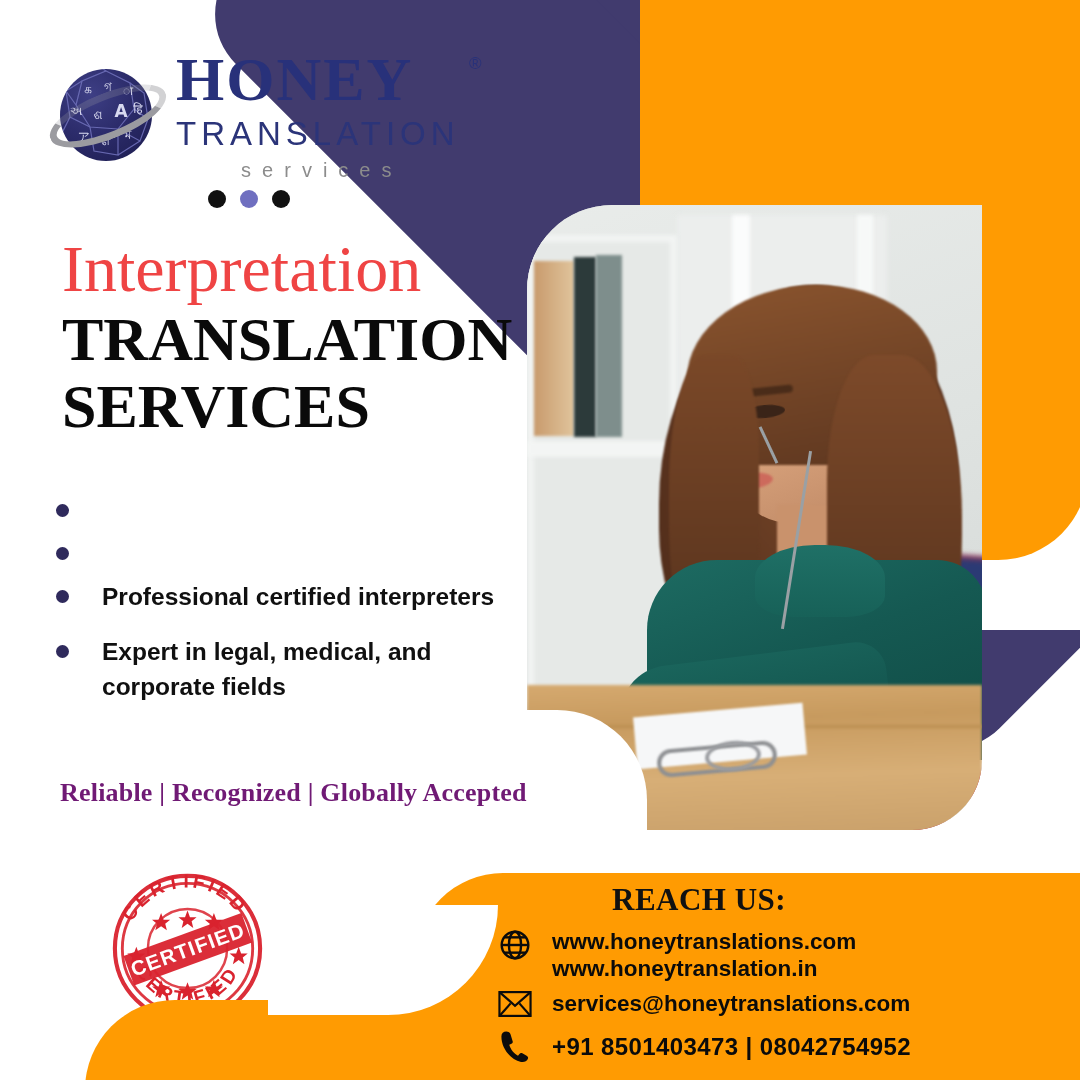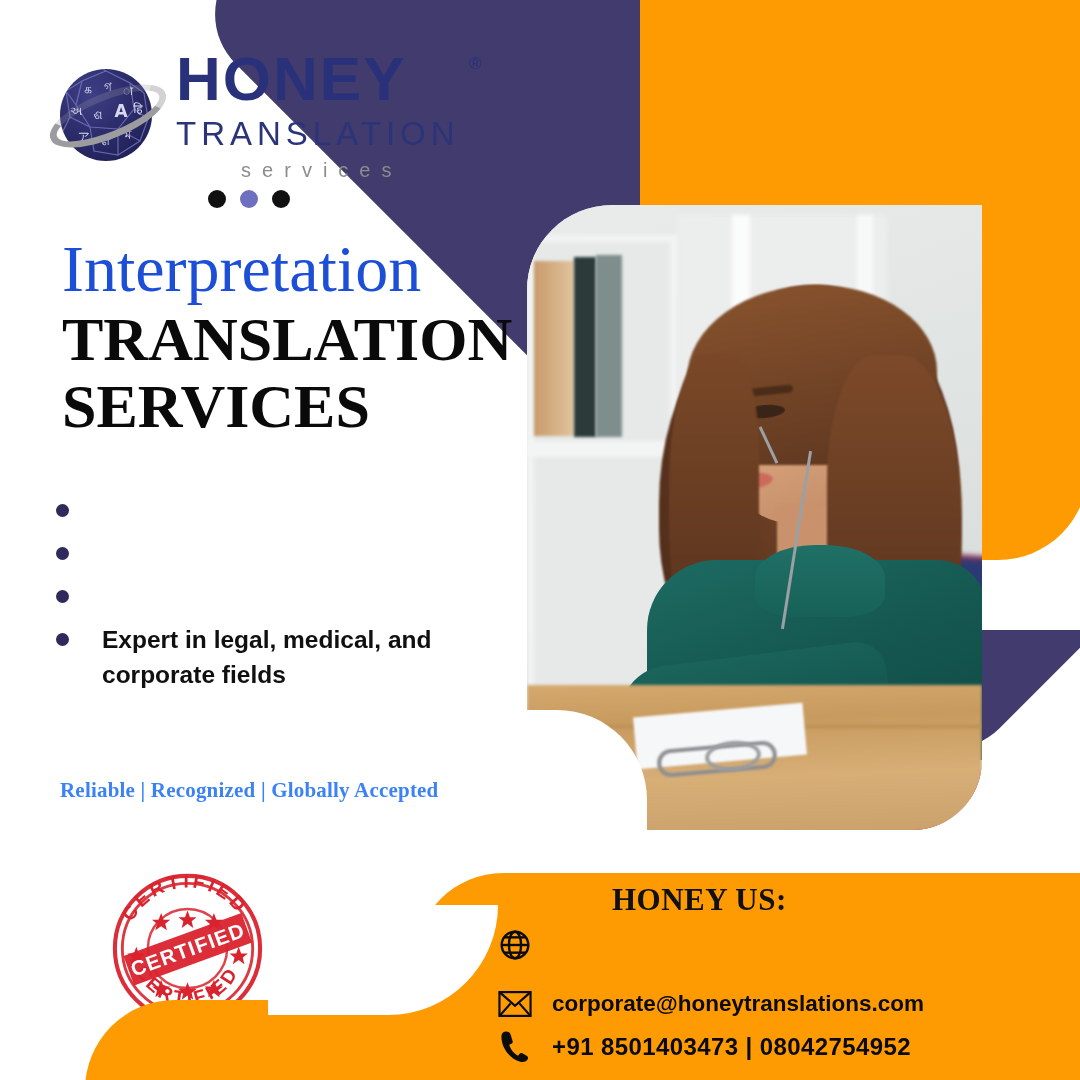--- a/index.html
+++ b/index.html
@@ -238,21 +238,21 @@
     position:absolute; left:8px; top:10px; width:92px; height:92px;
     border-radius:50%;
     background:radial-gradient(circle at 33% 28%, #3e3f85 0%, #2c2c6b 45%, #1b1b4d 100%);
     overflow:hidden;
   }
   #globe-ball svg { position:absolute; left:0; top:0; }
   .glyph { font-family:"DejaVu Sans", sans-serif; fill:#d8d9ef; }
 
   #logo-text { margin-left:12px; position:relative; }
   #brand-honey {
-    font-family:Liberation Sans, sans-serif;
+    font-family:Liberation Serif, serif;
     font-size:62px; font-weight:700; color:#28317a;
     letter-spacing:2px; line-height:1; display:block;
   }
   #brand-reg {
     position:absolute; right:-22px; top:6px;
     font-family:"Liberation Sans", sans-serif;
     font-size:17px; color:#28317a;
   }
   #brand-translation {
     font-family:"Liberation Sans", sans-serif;
@@ -265,21 +265,21 @@
     display:block; margin-top:6px; text-align:center; padding-left:8px;
   }
 
   #dots { position:absolute; left:208px; top:190px; display:flex; gap:14px; }
   .dot { width:18px; height:18px; border-radius:50%; background:#111111; }
   .dot.accent { background:#6f6fc0; }
 
   #head-script {
     position:absolute; left:62px; top:236px;
     font-family:"Liberation Serif", serif;
-    font-weight:400; font-size:66px; color:#1d4ed8;
+    font-weight:400; font-size:66px; color:#ef4444;
     letter-spacing:0px; line-height:1;
   }
   #head-main {
     position:absolute; left:62px; top:306px;
     font-family:"Liberation Serif", serif;
     font-weight:700; font-size:62px; color:#0a0a0a;
     line-height:1.08; letter-spacing:0px;
   }
   #head-main .l2 { display:block; }
 
@@ -292,21 +292,21 @@
   .blt .btxt {
     margin-left:33px;
     font-family:"Liberation Sans", sans-serif;
     font-weight:700; font-size:24.5px; color:#101010;
     line-height:1.42;
   }
 
   #tagline {
     position:absolute; left:60px; top:778px;
     font-family:"Liberation Serif", serif;
-    font-weight:700; font-size:21px; color:#3b82f6;
+    font-weight:700; font-size:26px; color:#701a75;
     letter-spacing:0.2px;
   }
 
   
   #stamp { position:absolute; left:105px; top:866px; width:165px; height:165px; }
   #stamp svg { width:165px; height:165px; }
 
   
   #reach-head {
     position:absolute; left:612px; top:882px;
@@ -433,20 +433,21 @@
 
     <div id="bullets">
       <div class="blt">
         <span class="bdot"></span>
       </div>
       <div class="blt">
         <span class="bdot"></span>
       </div>
       <div class="blt">
         <span class="bdot"></span>
+        <span class="btxt">Professional certified interpreters</span>
       </div>
       <div class="blt">
         <span class="bdot"></span>
         <span class="btxt" style="max-width:345px">Expert in legal, medical, and corporate fields</span>
       </div>
     </div>
 
     <div id="tagline">Reliable  |  Recognized  |  Globally Accepted</div>
   </div>
 
@@ -489,44 +490,48 @@
         <text x="100" y="110" text-anchor="middle" fill="#ffffff" font-family="Liberation Sans, sans-serif" font-weight="bold" font-size="25" letter-spacing="1.5">CERTIFIED</text>
       </g>
     </svg>
   </div>
 
   <div class="shape" id="contact-card"></div>
   <div class="shape" id="contact-tail2"></div>
   <div class="shape" id="contact-tail"></div>
   <div class="shape" id="white-swoop"></div>
 
-  <div id="reach-head">HONEY US:</div>
+  <div id="reach-head">REACH US:</div>
 
   <div class="crow" id="crow-web">
     <span class="cicon">
       <svg width="34" height="34" viewBox="0 0 24 24" fill="none" stroke="#0b0b0b" stroke-width="1.7">
         <circle cx="12" cy="12" r="9.4"></circle>
         <ellipse cx="12" cy="12" rx="4.3" ry="9.4"></ellipse>
         <line x1="2.6" y1="12" x2="21.4" y2="12"></line>
         <line x1="4.3" y1="6.6" x2="19.7" y2="6.6"></line>
         <line x1="4.3" y1="17.4" x2="19.7" y2="17.4"></line>
       </svg>
     </span>
+    <span class="ctext">
+      <span>www.honeytranslations.com</span>
+      <span class="l2">www.honeytranslation.in</span>
+    </span>
   </div>
 
   <div class="crow" id="crow-mail">
     <span class="cicon">
       <svg width="34" height="28" viewBox="0 0 28 22" fill="none" stroke="#0b0b0b" stroke-width="1.8">
         <rect x="1.2" y="1.2" width="25.6" height="19.6"></rect>
         <polyline points="1.2,1.2 14,12.4 26.8,1.2"></polyline>
         <line x1="1.2" y1="20.8" x2="10.4" y2="10.5"></line>
         <line x1="26.8" y1="20.8" x2="17.6" y2="10.5"></line>
       </svg>
     </span>
-    <span class="ctext">corporate@honeytranslations.com</span>
+    <span class="ctext">services@honeytranslations.com</span>
   </div>
 
   <div class="crow" id="crow-tel">
     <span class="cicon">
       <svg width="32" height="34" viewBox="0 0 24 26" fill="#0b0b0b">
         <path d="M5.4 1.2 C3.1 1.2 1.6 2.6 1.6 5.0 C1.6 13.6 8.0 22.4 16.6 24.4
                  C18.8 24.9 21.0 24.0 21.8 22.2 C22.3 21.0 21.9 20.3 20.9 19.7
                  L17.6 17.8 C16.7 17.3 16.0 17.5 15.4 18.3 L14.3 19.7
                  C11.2 18.0 8.6 14.8 7.6 11.3 L9.3 10.6 C10.2 10.2 10.5 9.5 10.2 8.6
                  L8.8 4.0 C8.4 2.5 7.3 1.2 5.4 1.2 Z"></path>

